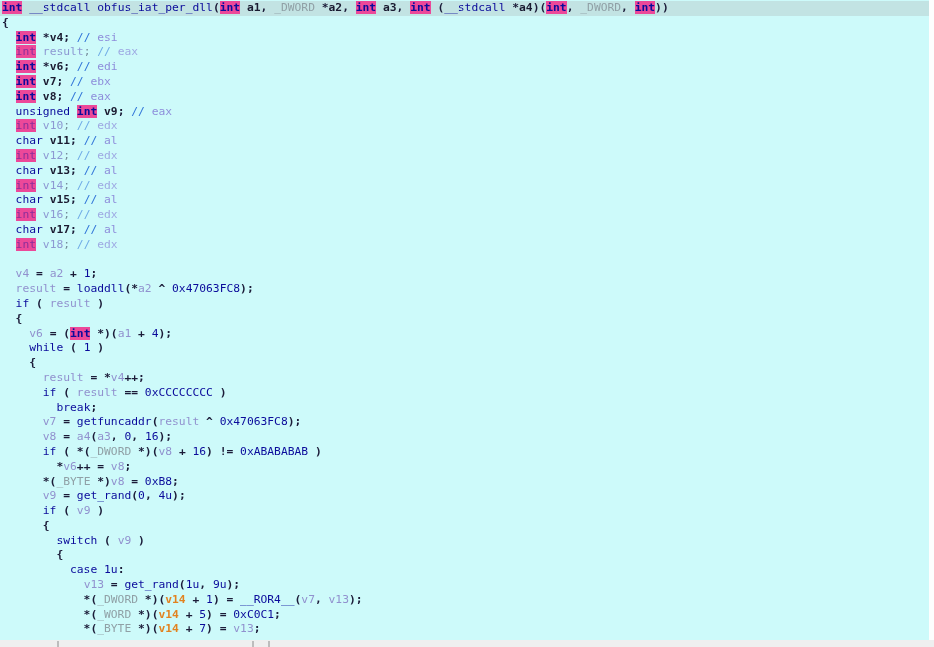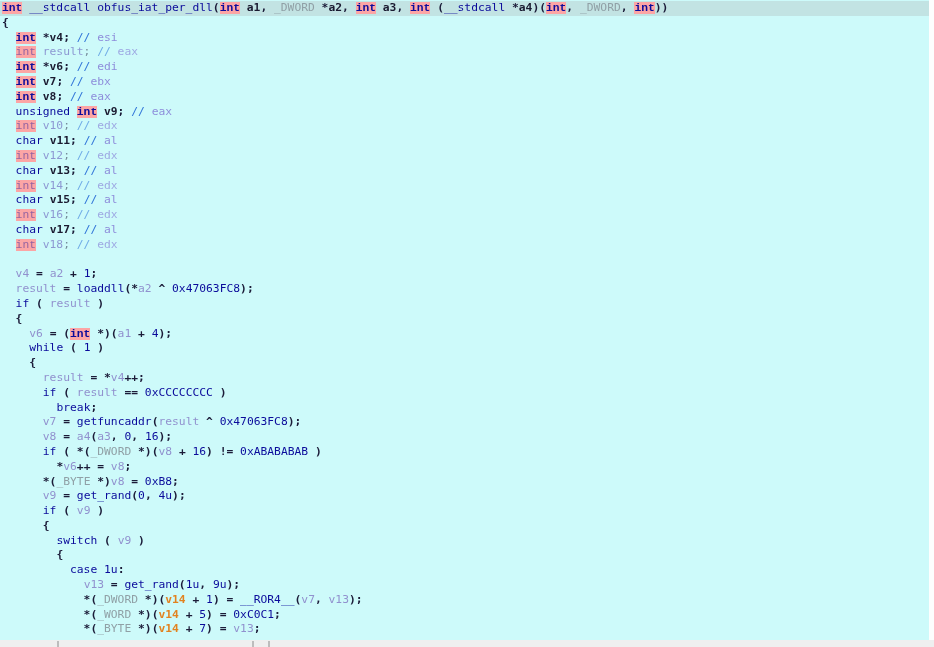--- a/index.html
+++ b/index.html
@@ -12,21 +12,21 @@
     position:absolute;left:0;top:0;width:929px;height:640px;
     background:#CDFAFA;overflow:hidden;
     padding:1px 0 0 2px;box-sizing:border-box;
     font-size:11.3px;line-height:14.8px;white-space:pre;
     cursor:text;
   }
   .line{height:14.8px;}
   .line.current{background:#C2E3E3;margin-left:-2px;padding-left:2px;width:929px;}
   
   .tok-k{color:#0B0B9B;font-weight:normal;}                 
-  .tok-y{color:#0B0B9B;font-weight:bold;background:#fca5a5;font-family:Liberation Mono, monospace;} 
+  .tok-y{color:#0B0B9B;font-weight:bold;background:#ec4899;} 
   .tok-p{color:#1B1B38;font-weight:bold;}                 
   .tok-d{color:#1A1A30;font-weight:bold;}                 
   .tok-v{color:#9191CE;}                                  
   .tok-o{color:#E2821F;font-weight:bold;}                 
   .tok-t{color:#90A0A6;margin-top:8px;}                                  
   .tok-c{color:#2F74D8;}                                  
   .tok-r{color:#8E8EDB;}                                  
   
   .dim span{font-weight:normal;}
   .dim .tok-k,.dim .tok-y{color:rgba(11,11,155,0.45);}

